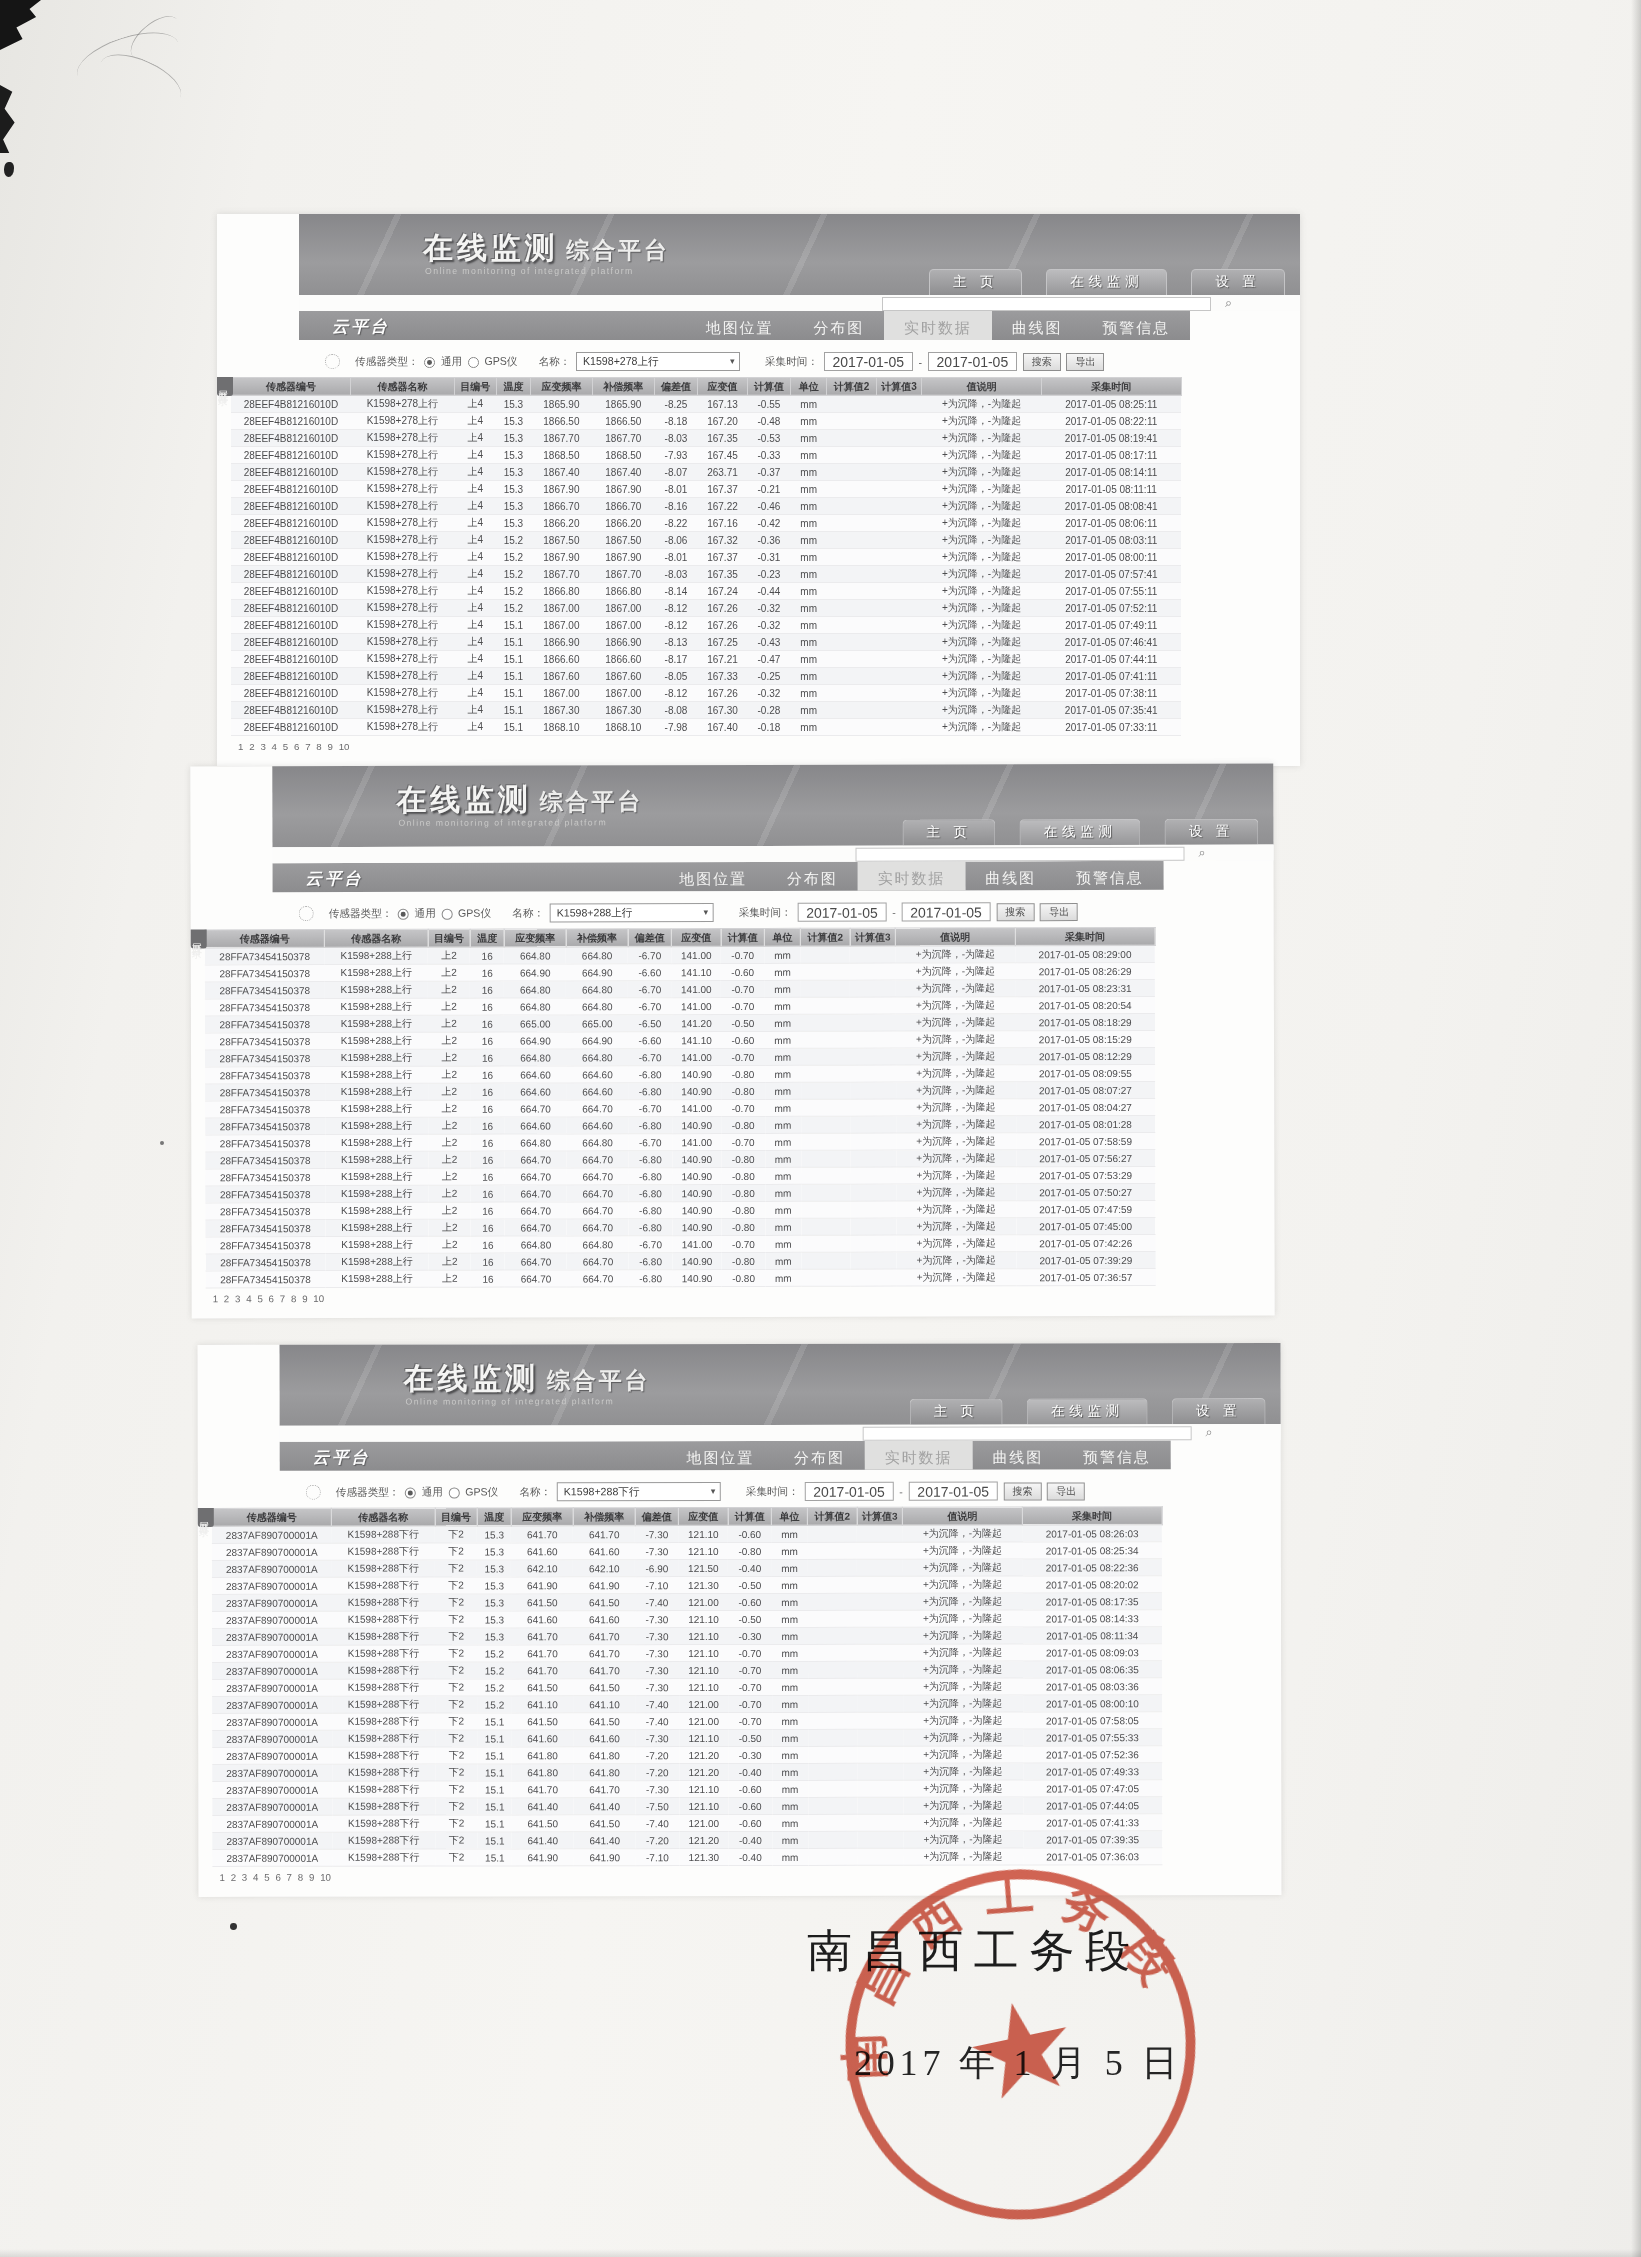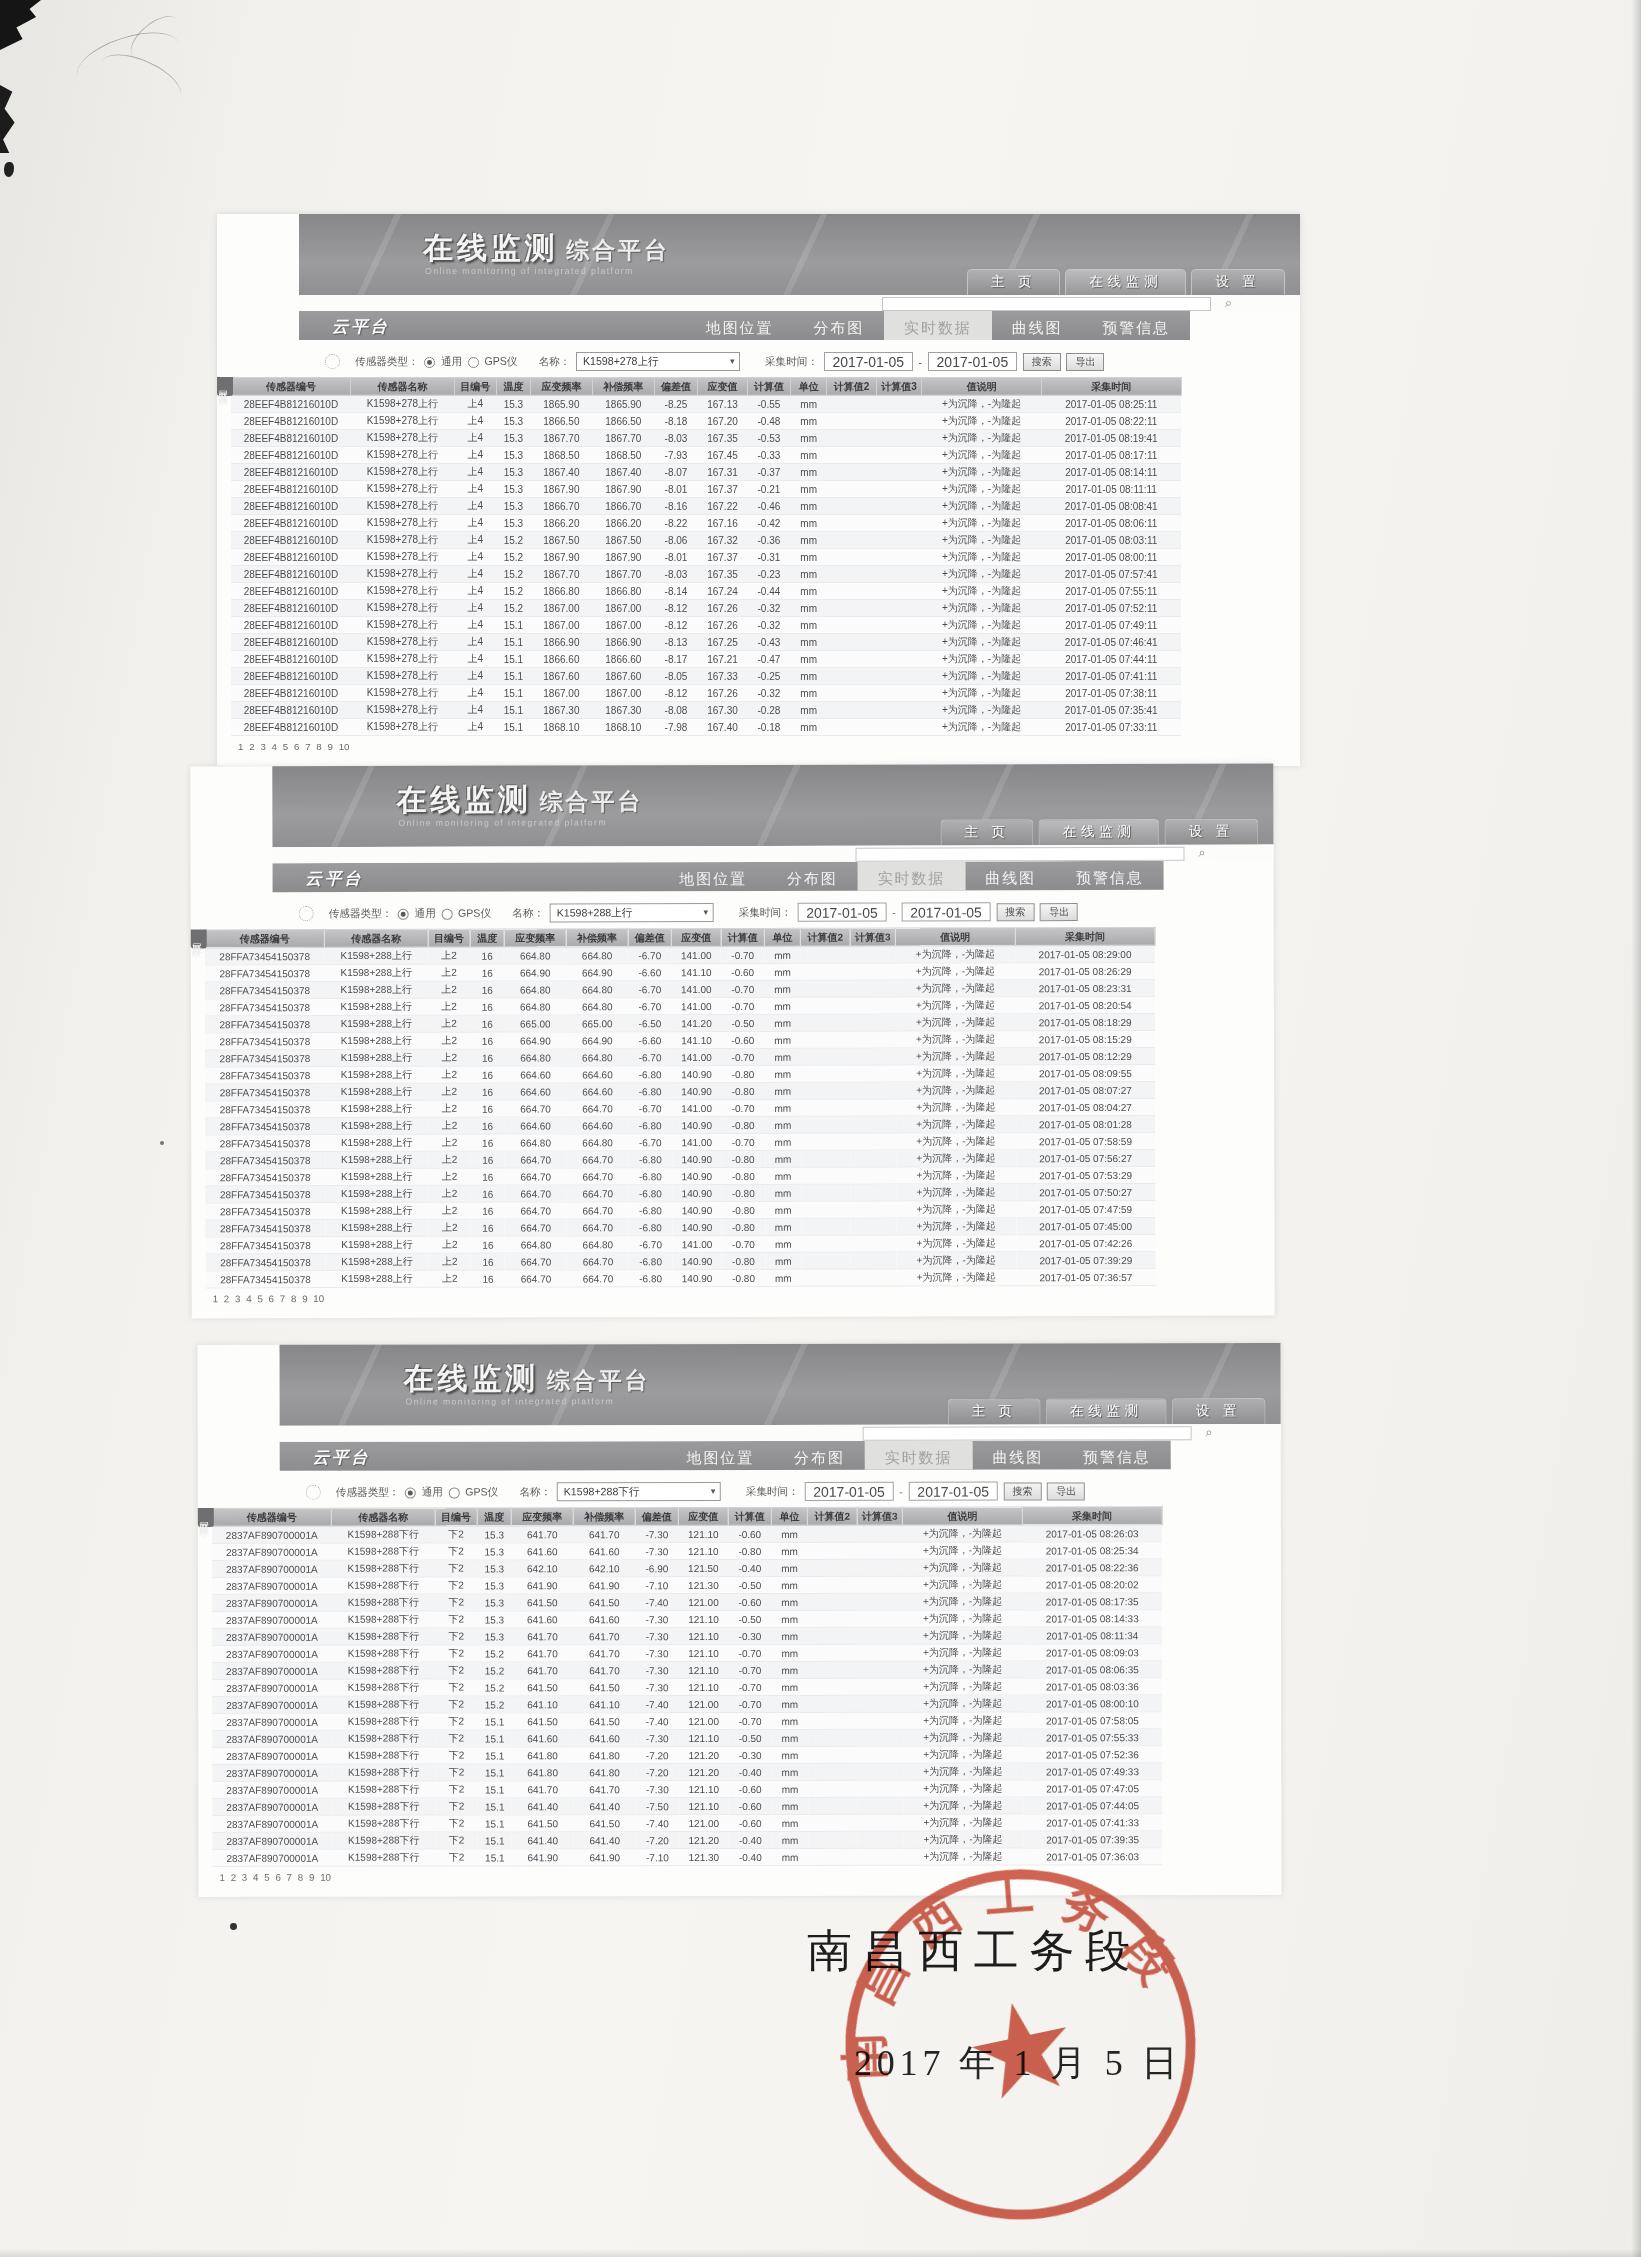--- a/index.html
+++ b/index.html
@@ -32,21 +32,21 @@
 
   .inner{margin-left:82px;}
   .banner{position:relative;height:81px;
     background:
       repeating-linear-gradient(115deg,rgba(255,255,255,0) 0 87px,rgba(255,255,255,.12) 87px 93px,rgba(255,255,255,0) 93px 193px),
       linear-gradient(#87878a,#9c9c9e 60%,#909092);}
   .logo-line{position:absolute;top:13.5px;left:124px;white-space:nowrap;}
   .logo-strong{font-size:30px;font-weight:bold;color:#f4f4f3;letter-spacing:3.9px;text-shadow:1.9px 1.9px 1.9px #4a4a4c,-1px -1px 0 #6a6a6c;}
   .logo-rest{font-size:23px;font-weight:600;color:#ededec;letter-spacing:2.9px;margin-left:7.7px;text-shadow:1px 1px 1px #5a5a5c;}
   .logo-sub{position:absolute;top:52px;left:126px;font-size:8.7px;color:#c9c9c8;letter-spacing:1.4px;}
-  .topnav{position:absolute;right:15.4px;bottom:0;display:flex;gap:5px;}
+  .topnav{position:absolute;right:15.4px;bottom:0;display:flex;gap:24px;}
   .topnav-item{display:block;padding:2.9px 23px 3.9px;font-size:13.5px;letter-spacing:4.8px;color:#fefefe;
     background:linear-gradient(#b0b0b2,#8e8e90);border-radius:4.8px 4.8px 0 0;border:1px solid #c4c4c6;border-bottom:none;
     text-shadow:1px 1px 1px #555;text-decoration:none;}
   .topnav-item.mid{background:linear-gradient(#bcbcbe,#979799);}
   .searchstrip{position:relative;height:16.4px;background:#fcfcfb;}
   .searchbox{position:absolute;right:89px;top:1.9px;width:323px;height:10.6px;border:1px solid #c6c6c6;background:#fff;font-size:8.7px;}
   .mag{position:absolute;right:68px;top:0;font-size:12.6px;color:#8a8a8a;line-height:16.4px;}
   .subnav{display:flex;align-items:stretch;height:29px;margin-right:110px;
     background:linear-gradient(#9b9b9d,#8c8c8e);}
   .subnav-logo{font-size:16.4px;font-weight:bold;font-style:italic;color:#fdfdfd;letter-spacing:2.9px;
@@ -255,21 +255,21 @@
                 <td>2017-01-05 08:17:11</td>
               </tr>
               <tr>
                 <td>28EEF4B81216010D</td>
                 <td>K1598+278上行</td>
                 <td>上4</td>
                 <td>15.3</td>
                 <td>1867.40</td>
                 <td>1867.40</td>
                 <td>-8.07</td>
-                <td>167.31</td>
+                <td>263.71</td>
                 <td>-0.37</td>
                 <td>mm</td>
                 <td></td>
                 <td></td>
                 <td>+为沉降，-为隆起</td>
                 <td>2017-01-05 08:14:11</td>
               </tr>
               <tr>
                 <td>28EEF4B81216010D</td>
                 <td>K1598+278上行</td>

